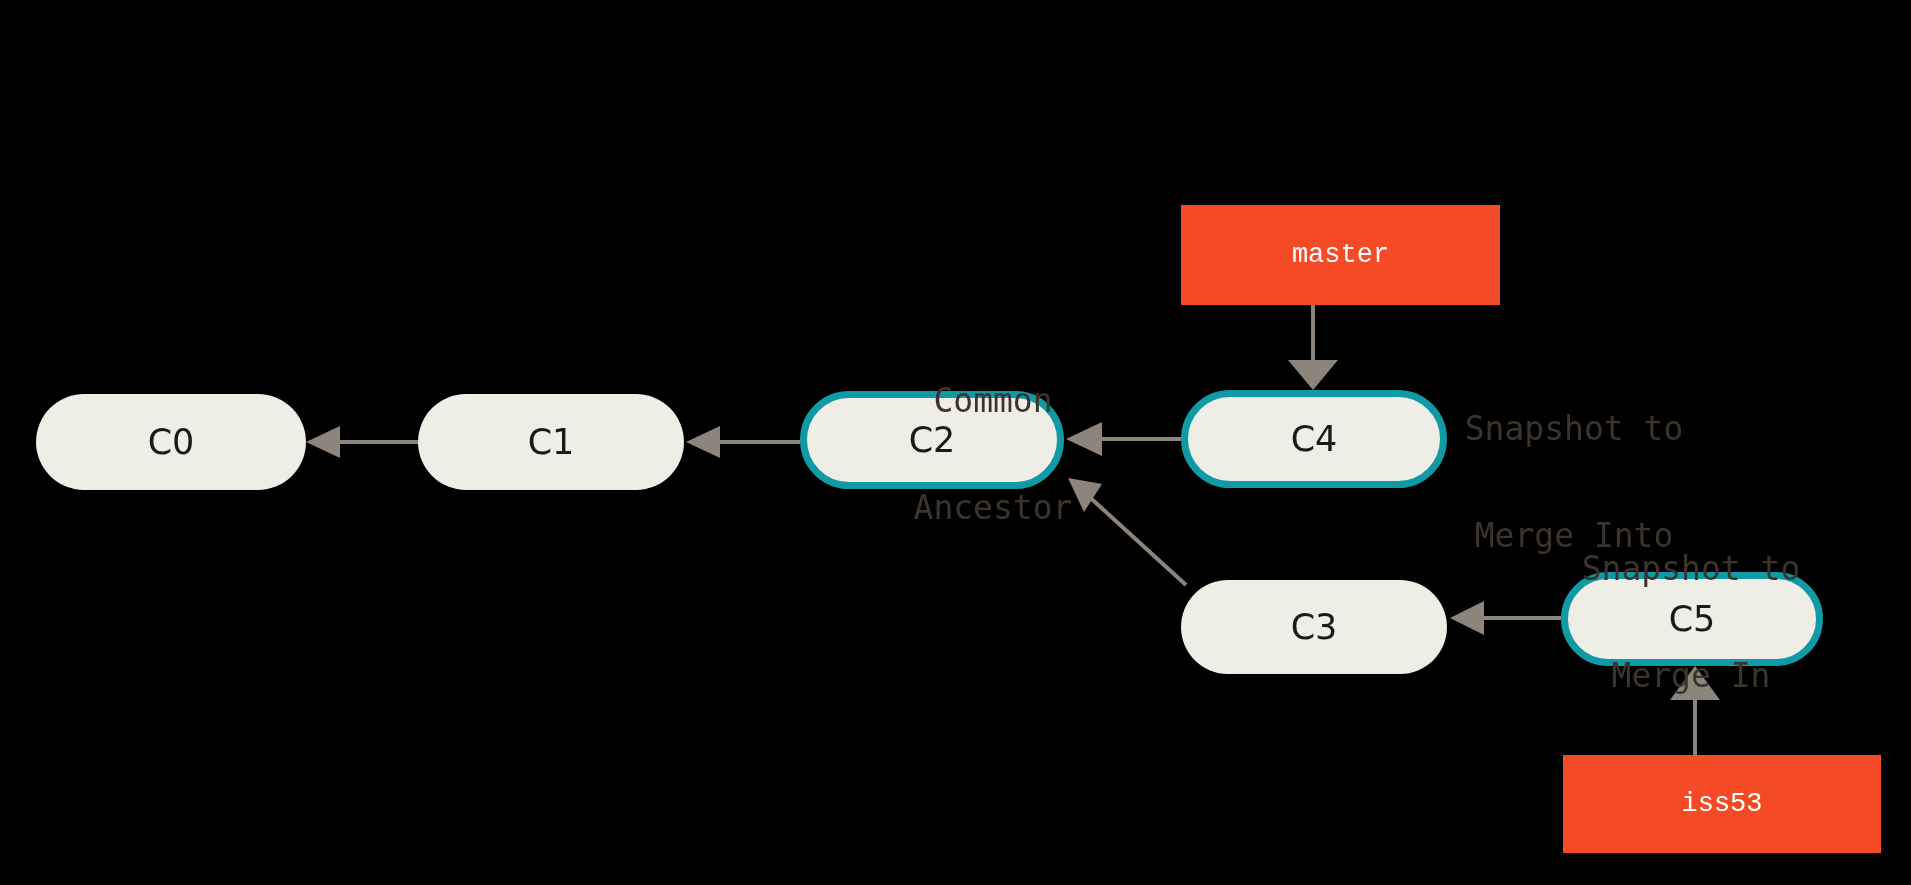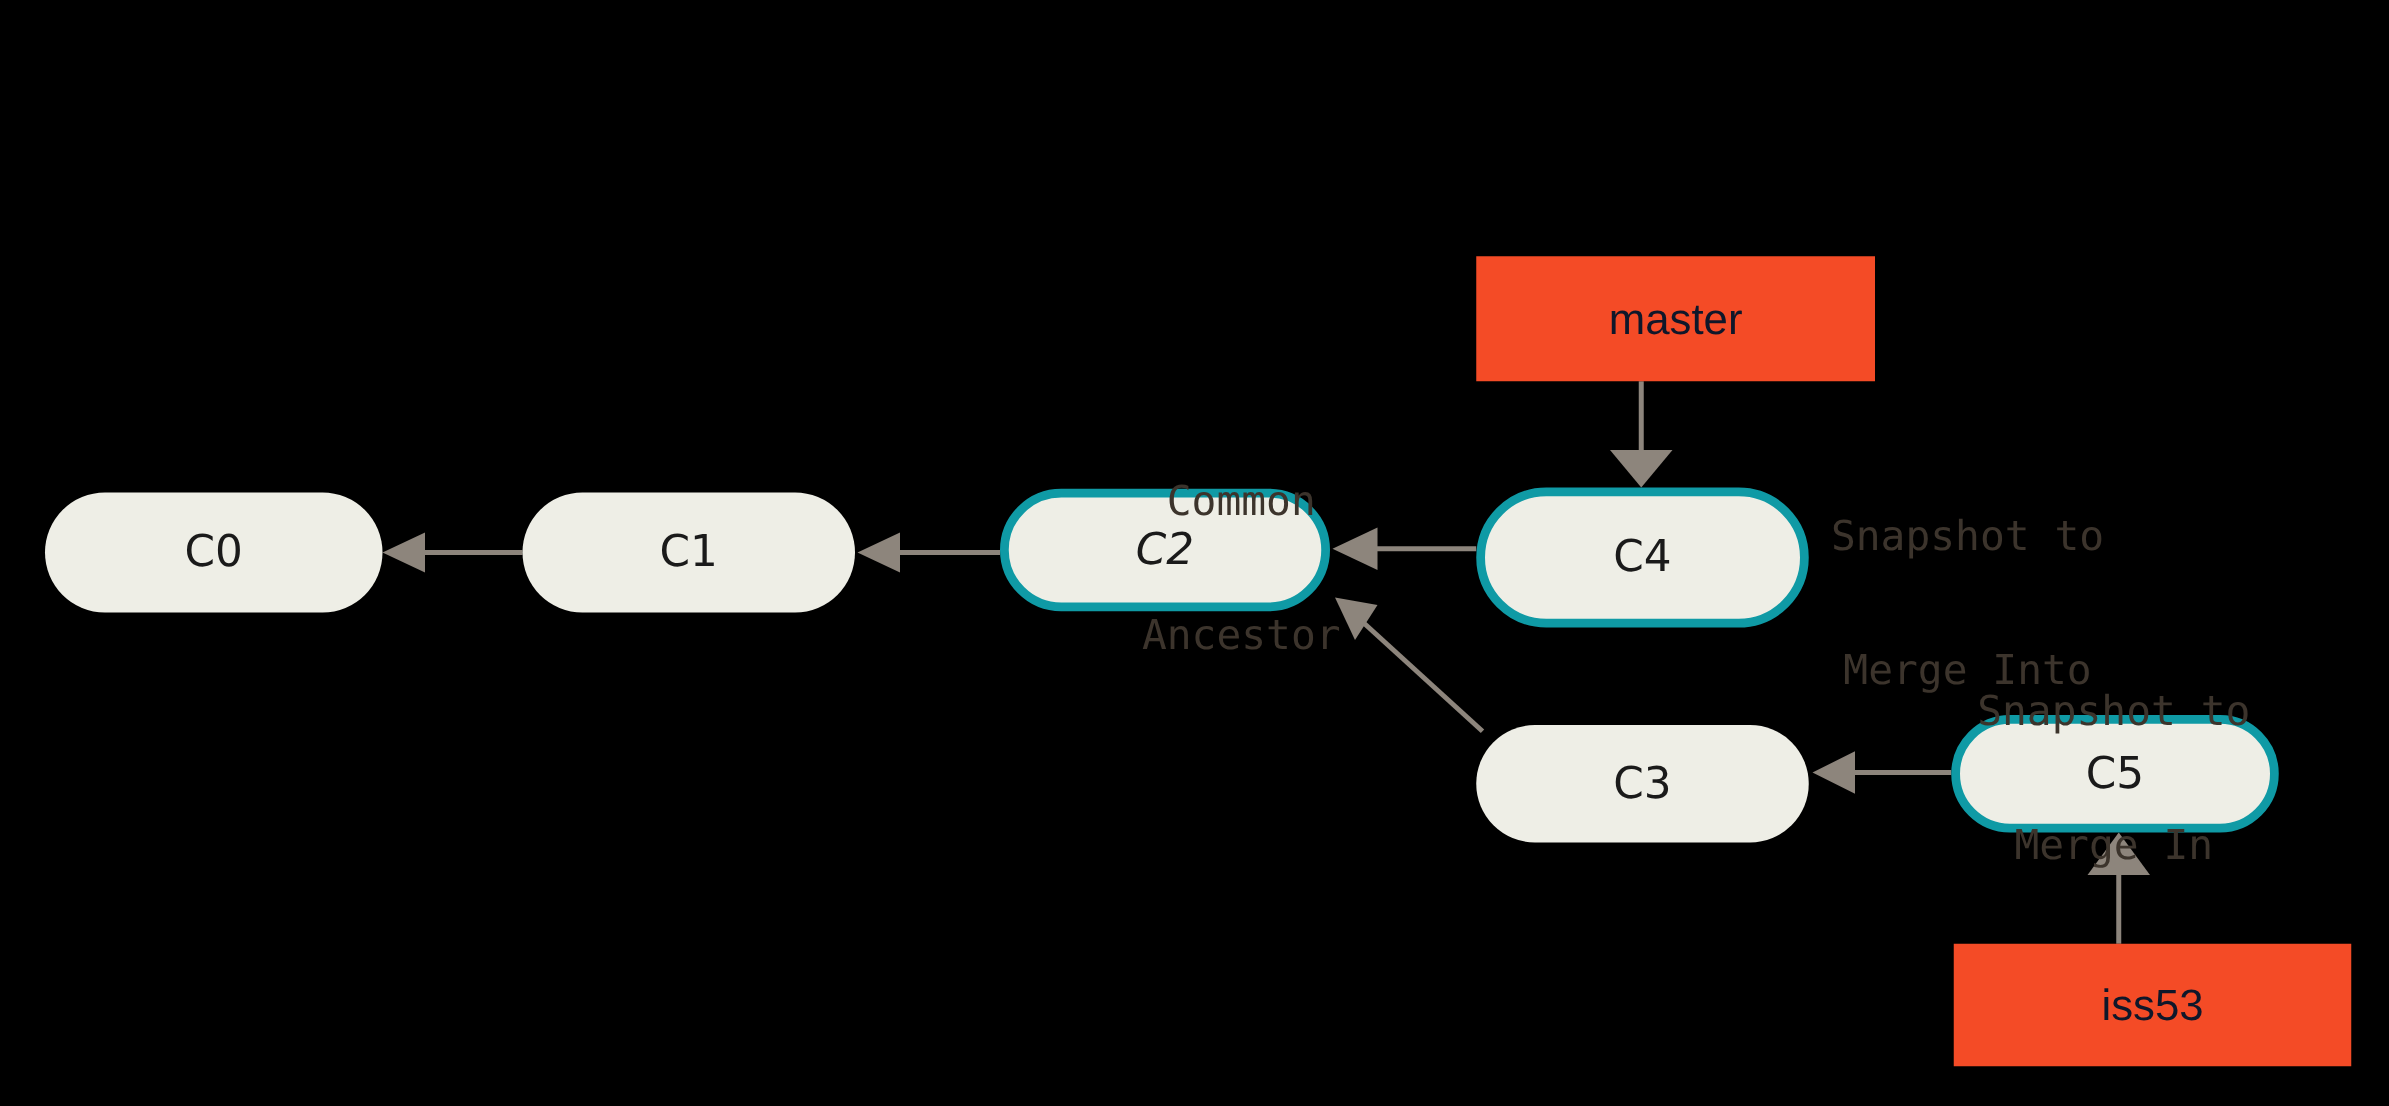--- a/index.html
+++ b/index.html
@@ -45,23 +45,23 @@
   }
   .branch-box {
     position: absolute;
     background: #f44b26;
     display: flex;
     align-items: center;
     justify-content: center;
     box-sizing: border-box;
   }
   .branch-label {
-    font-family: Liberation Sans, sans-serif;
-    font-size: 35px;
-    color: #0f172a;
+    font-family: Liberation Mono, monospace;
+    font-size: 27px;
+    color: #ffffff;
     line-height: 1;
     user-select: none;
   }
   .annotation {
     position: absolute;
     font-family: "DejaVu Sans Mono", "Liberation Mono", monospace;
     font-size: 33px;
     color: #3c342c;
     line-height: 1.08;
     white-space: pre;
@@ -118,29 +118,29 @@
   </svg>
 
   <div class="commit-node" style="left:36px; top:394px; width:270px; height:96px;justify-content:center;">
     <span class="commit-label">C0</span>
   </div>
 
   <div class="commit-node" style="left:418px; top:394px; width:266px; height:96px;">
     <span class="commit-label">C1</span>
   </div>
 
-  <div class="commit-node highlighted" style="left:800px; top:391px; width:264px; height:98px;font-style:italic;">
+  <div class="commit-node highlighted" style="left:800px; top:391px; width:264px; height:98px;">
     <span class="commit-label">C2</span>
   </div>
 
   <div class="commit-node" style="left:1181px; top:570px; width:266px; height:94px;margin-top:10px;">
     <span class="commit-label">C3</span>
   </div>
 
-  <div class="commit-node highlighted" style="left:1181px; top:390px; width:266px; height:112px;">
+  <div class="commit-node highlighted" style="left:1181px; top:390px; width:266px; height:98px;">
     <span class="commit-label">C4</span>
   </div>
 
   <div class="commit-node highlighted" style="left:1561px; top:572px; width:262px; height:94px;justify-content:center;">
     <span class="commit-label">C5</span>
   </div>
 
   <div class="branch-box" style="left:1181px; top:205px; width:319px; height:100px;">
     <span class="branch-label">master</span>
   </div>

